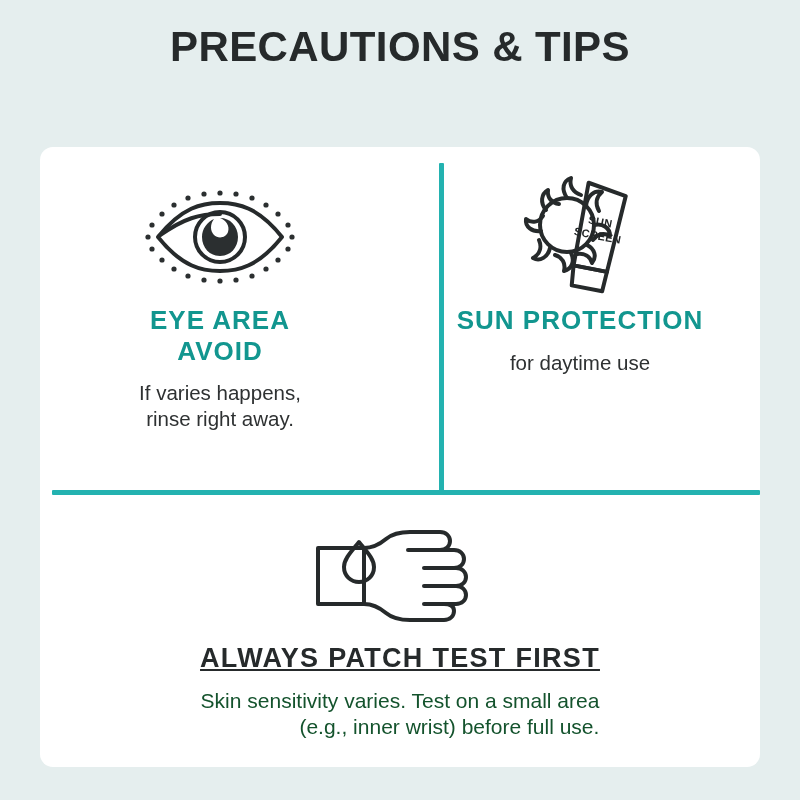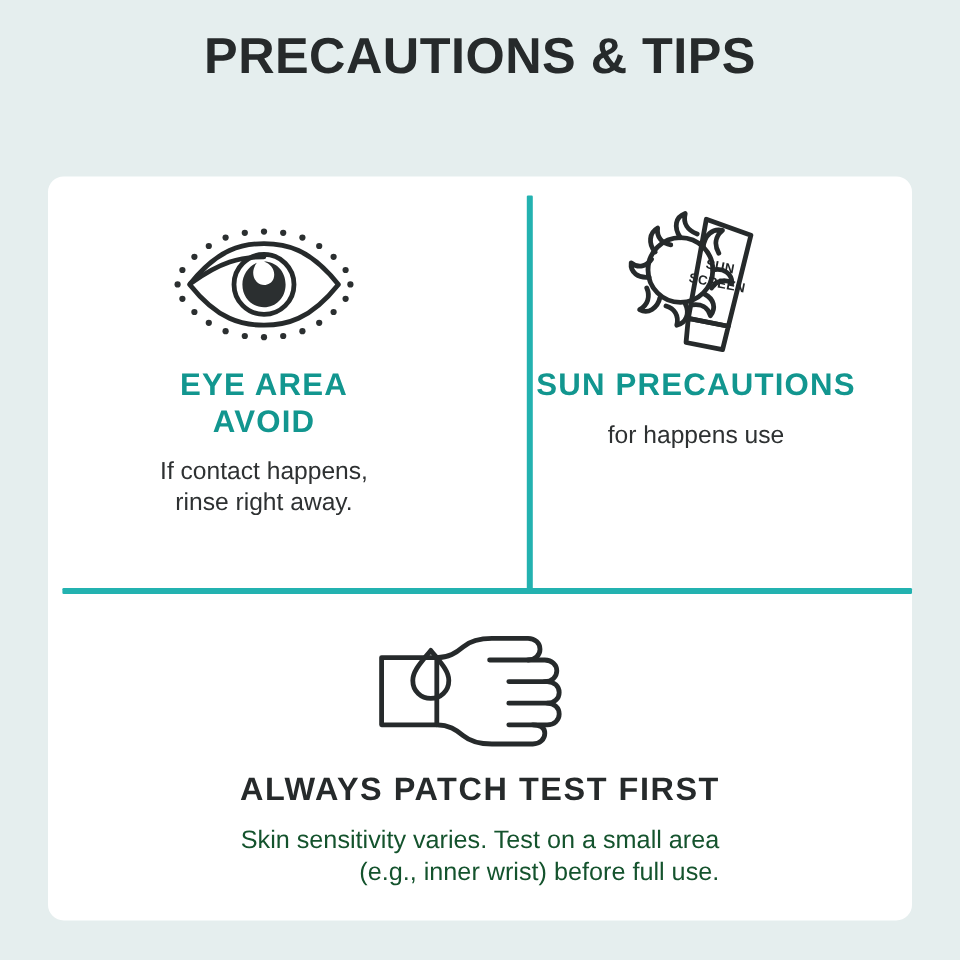--- a/index.html
+++ b/index.html
@@ -133,20 +133,21 @@
     justify-content: center;
   }
   .bottom-heading {
     color: #262a2b;
     font-weight: bold;
     font-size: 27px;
     letter-spacing: 1.3px;
     text-align: center;
     margin-top: 8px;
     white-space: nowrap;
+    text-decoration: underline;
   }
   .bottom-body {
     color: #14532d;
     font-size: 21px;
     line-height: 1.26;
     text-align: right;
     margin-top: 14px;
   }
   .bottom-body .bl { display: block; white-space: nowrap; }
 
@@ -221,21 +222,21 @@
               <circle cx="48" cy="13" r="2.6"></circle>
               <circle cx="64" cy="9" r="2.6"></circle>
             </g>
           </svg>
         </div>
         <div class="panel-heading">
           <span class="hl">EYE AREA</span>
           <span class="hl">AVOID</span>
         </div>
         <div class="panel-body">
-          <span class="bl">If contact happens,</span>
+          <span class="bl">If varies happens,</span>
           <span class="bl">rinse right away.</span>
         </div>
       </div>
 
       <div class="panel">
         <div class="icon-box">
           <svg width="130" height="120" viewBox="0 0 130 120" aria-hidden="true">
 
             <circle class="stroke-dark" cx="52" cy="48" r="27"></circle>
 
@@ -252,24 +253,24 @@
 
             <g transform="rotate(11 80 62)">
               <path class="stroke-dark" d="M63 8 L102 14 L98 92 L64 92 Z"></path>
               <path class="stroke-dark" d="M64 92 L98 92 L97 112 L66 112 Z"></path>
               <text class="tube-label" x="82" y="48" text-anchor="middle">SUN</text>
               <text class="tube-label" x="82" y="62" text-anchor="middle">SCREEN</text>
             </g>
           </svg>
         </div>
         <div class="panel-heading">
-          <span class="hl">SUN PRECAUTIONS</span>
+          <span class="hl">SUN PROTECTION</span>
         </div>
         <div class="panel-body">
-          <span class="bl">for happens use</span>
+          <span class="bl">for daytime use</span>
         </div>
       </div>
 
     </div>
 
     <div class="bottom-panel">
       <div class="bottom-icon-box">
         <svg width="176" height="100" viewBox="0 0 176 100" aria-hidden="true">
 
           <path class="stroke-dark" d="M6 22 L52 22 L52 78 L6 78 Z"></path>

